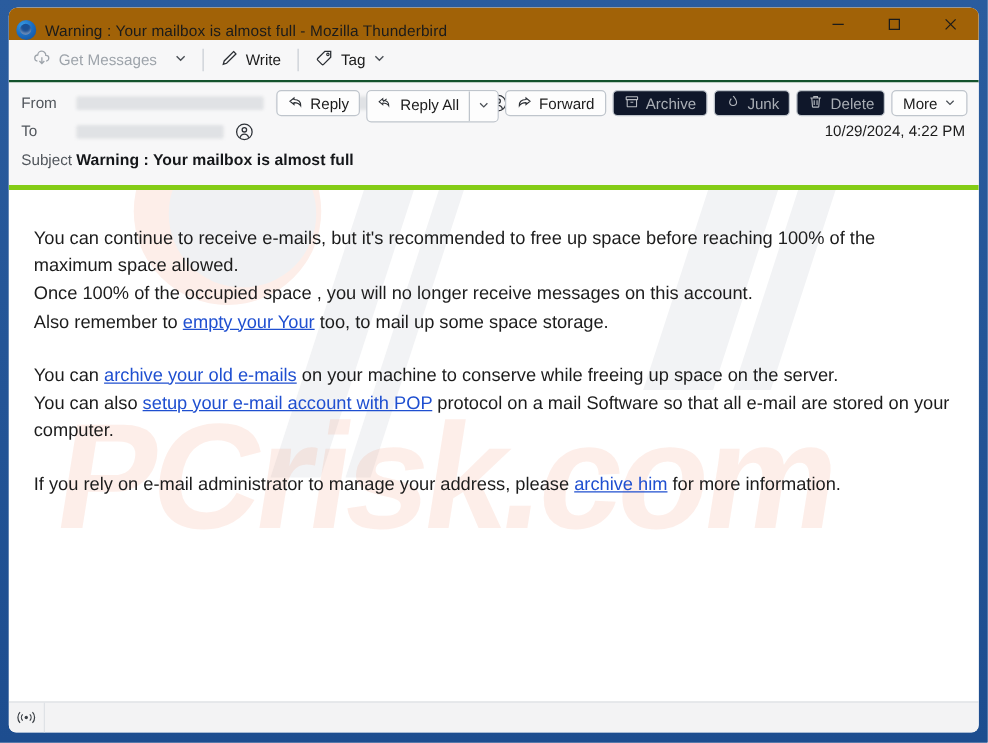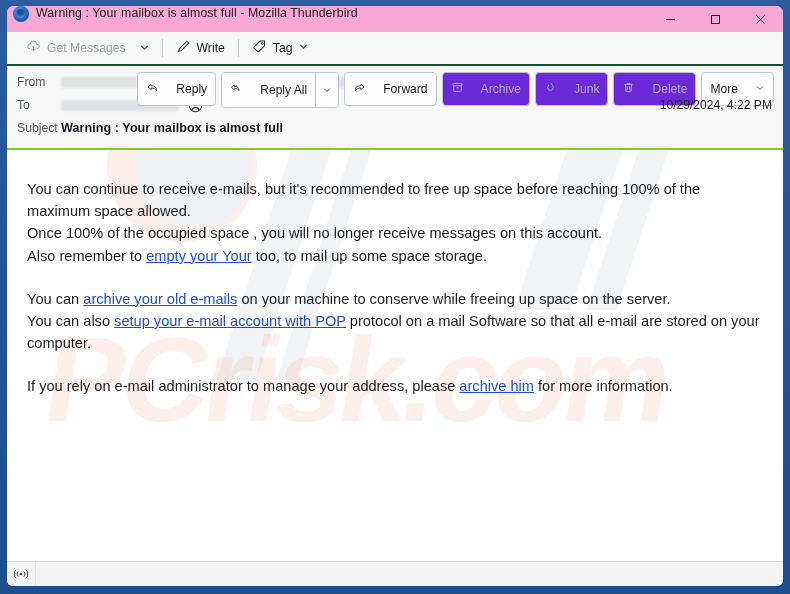--- a/index.html
+++ b/index.html
@@ -30,23 +30,23 @@
     border-radius: 7px 7px 6px 6px;
     overflow: hidden;
     display: flex;
     flex-direction: column;
   }
 
   
   .titlebar {
     height: 26px;
     min-height: 26px;
-    background: #f9a8d4;
-    display: flex;
-    align-items: flex-start;
+    background: #a16207;
+    display: flex;
+    align-items: flex-end;
     position: relative;
   }
   .tb-logo {
     width: 16px; height: 16px;
     margin-left: 6px; margin-right: 7px;
     border-radius: 50%;
     background: radial-gradient(circle at 35% 30%, #3ba0e8 0%, #1c6fc4 45%, #134b92 100%);
     position: relative;
     flex: 0 0 auto;
   }
@@ -127,21 +127,21 @@
   .tool-caret {
     padding: 4px 6px;
     border-radius: 4px;
     display: flex;
     align-items: center;
   }
 
   
   .msg-header {
     background: #f7f7f8;
-    border-bottom: 2px solid #84cc16;
+    border-bottom: 4px solid #84cc16;
     padding: 6px 10px 7px 10px;
     position: relative;
     min-height: 62px;
   }
   .hdr-row {
     display: flex;
     align-items: center;
     min-height: 20px;
     margin-bottom: 3px;
   }
@@ -186,35 +186,35 @@
   .act-group {
     display: flex;
     border: 1px solid #bfc5cc;
     border-radius: 4px;
     overflow: hidden;
     background: #fdfdfd;
   }
   .act-btn {
     display: flex;
     align-items: center;
-    gap: 17px;
+    gap: 5px;
     padding: 3px 8px;
     font-size: 12.1px;
     color: #1b1b1b;
     border: 1px solid #bfc5cc;
     border-radius: 4px;
     background: #fdfdfd;
     white-space: nowrap;
-    height: 34px;
+    height: 21px;
     box-sizing: border-box;
     justify-content: flex-end;
   }
   .act-btn.disabled {
     color: #a9aeb5;
-    background: #6d28d9;
+    background: #0f172a;
   }
   .act-group .act-btn {
     border: none;
     border-radius: 0;
   }
   .act-group .caret-part {
     border-left: 1px solid #bfc5cc;
     padding: 3px 6px;
     display: flex;
     align-items: center;

